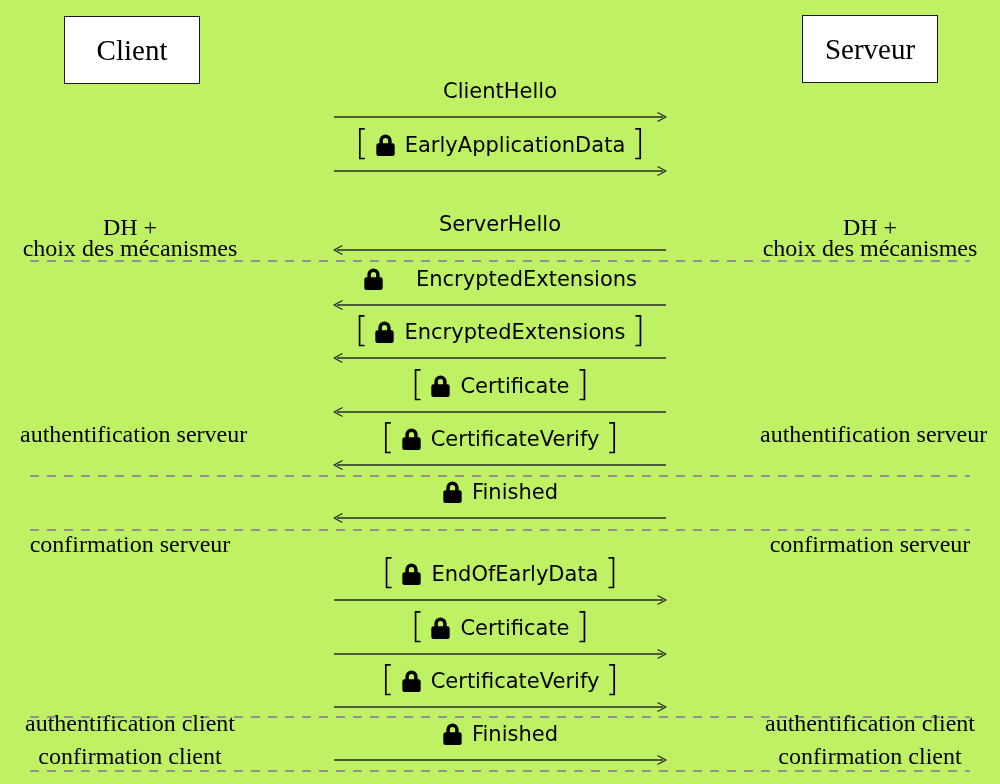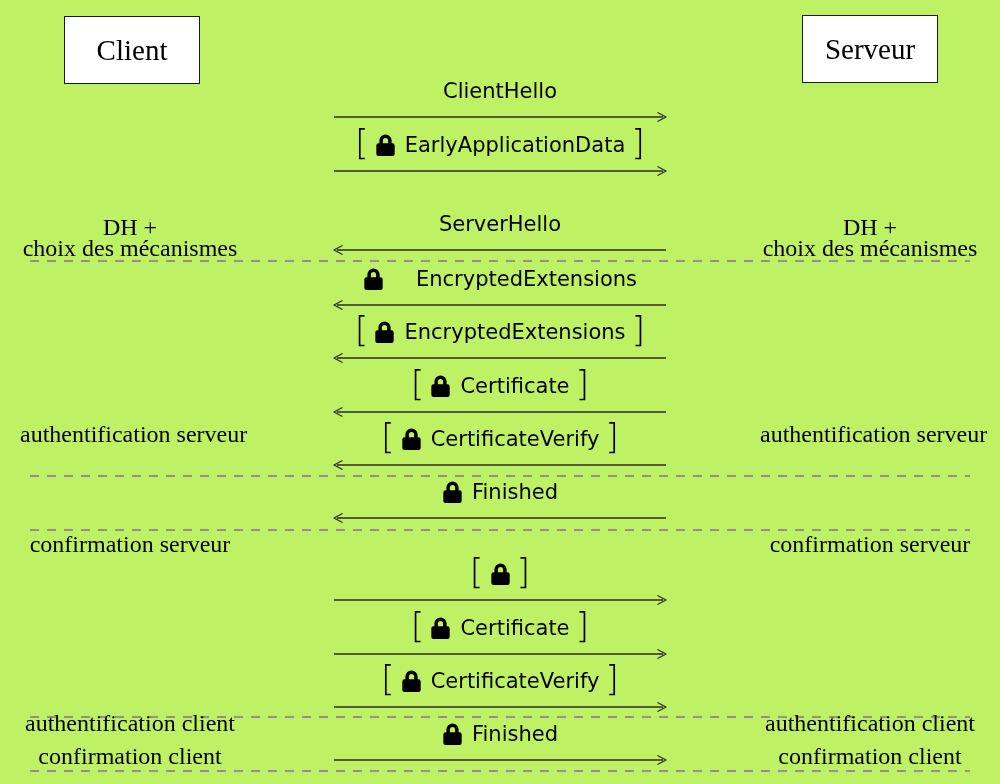--- a/index.html
+++ b/index.html
@@ -195,20 +195,21 @@
   </div>
   <svg class="arrow a8" viewBox="0 0 336 12">
       <use href="#arrow-left-g"></use>
     </svg>
 
   <div class="msg m9">
     <span class="bracket open">[</span>
     <svg class="lock" viewBox="0 0 24 28">
         <use href="#lockg"></use>
       </svg>
+    <span>EndOfEarlyData</span>
     <span class="bracket close">]</span>
   </div>
   <svg class="arrow a9" viewBox="0 0 336 12">
       <use href="#arrow-right-g"></use>
     </svg>
 
   <div class="msg m10">
     <span class="bracket open">[</span>
     <svg class="lock" viewBox="0 0 24 28">
         <use href="#lockg"></use>

